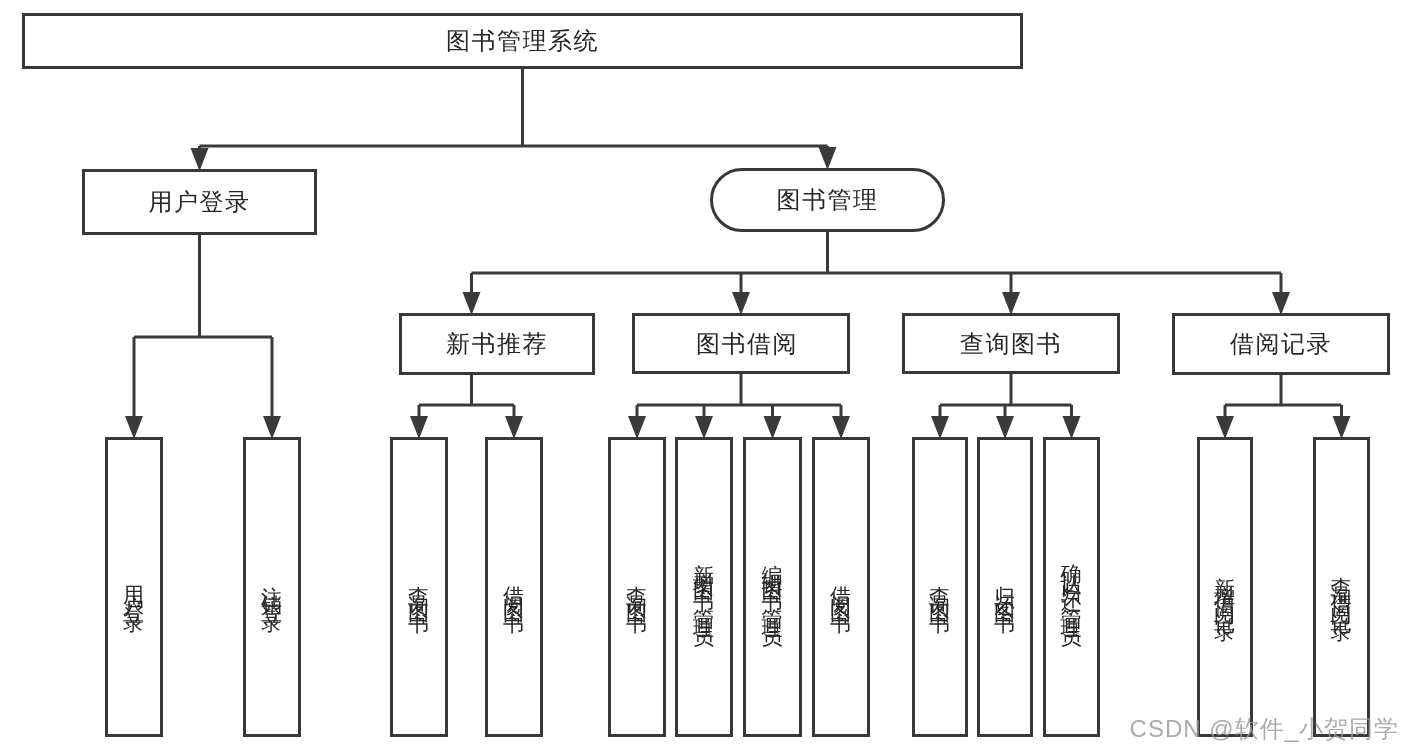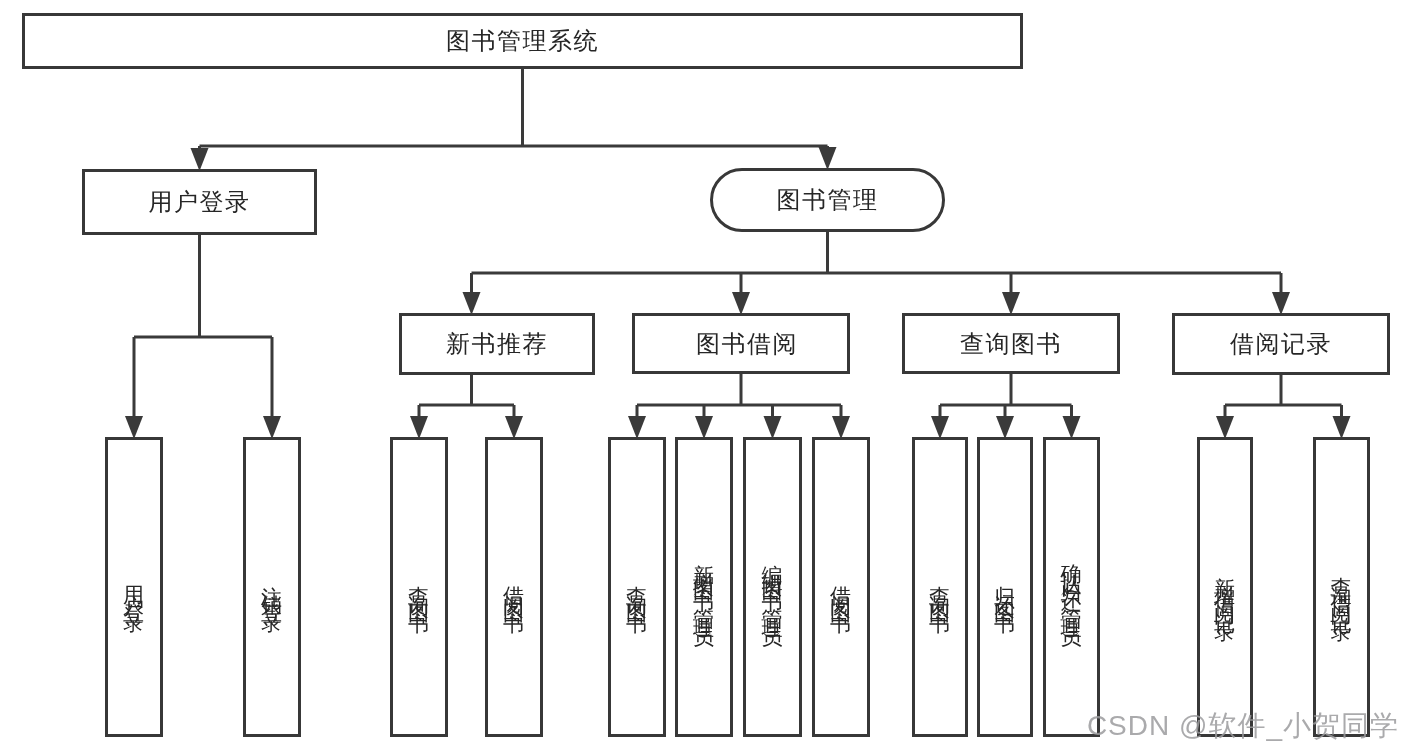--- a/index.html
+++ b/index.html
@@ -34,21 +34,21 @@
     text-orientation: mixed;
     font-size: 21px;
     letter-spacing: 9px;
     line-height: 1;
     white-space: nowrap;
   }
   .watermark {
     position: absolute;
     right: 6px;
     bottom: 2px;
-    font-size: 28px;
+    font-size: 24px;
     color: rgba(155, 155, 158, 0.85);
     letter-spacing: 1px;
     z-index: 3;
     white-space: nowrap;
   }
 </style>
 </head>
 <body>
 
 <div class="stage">

